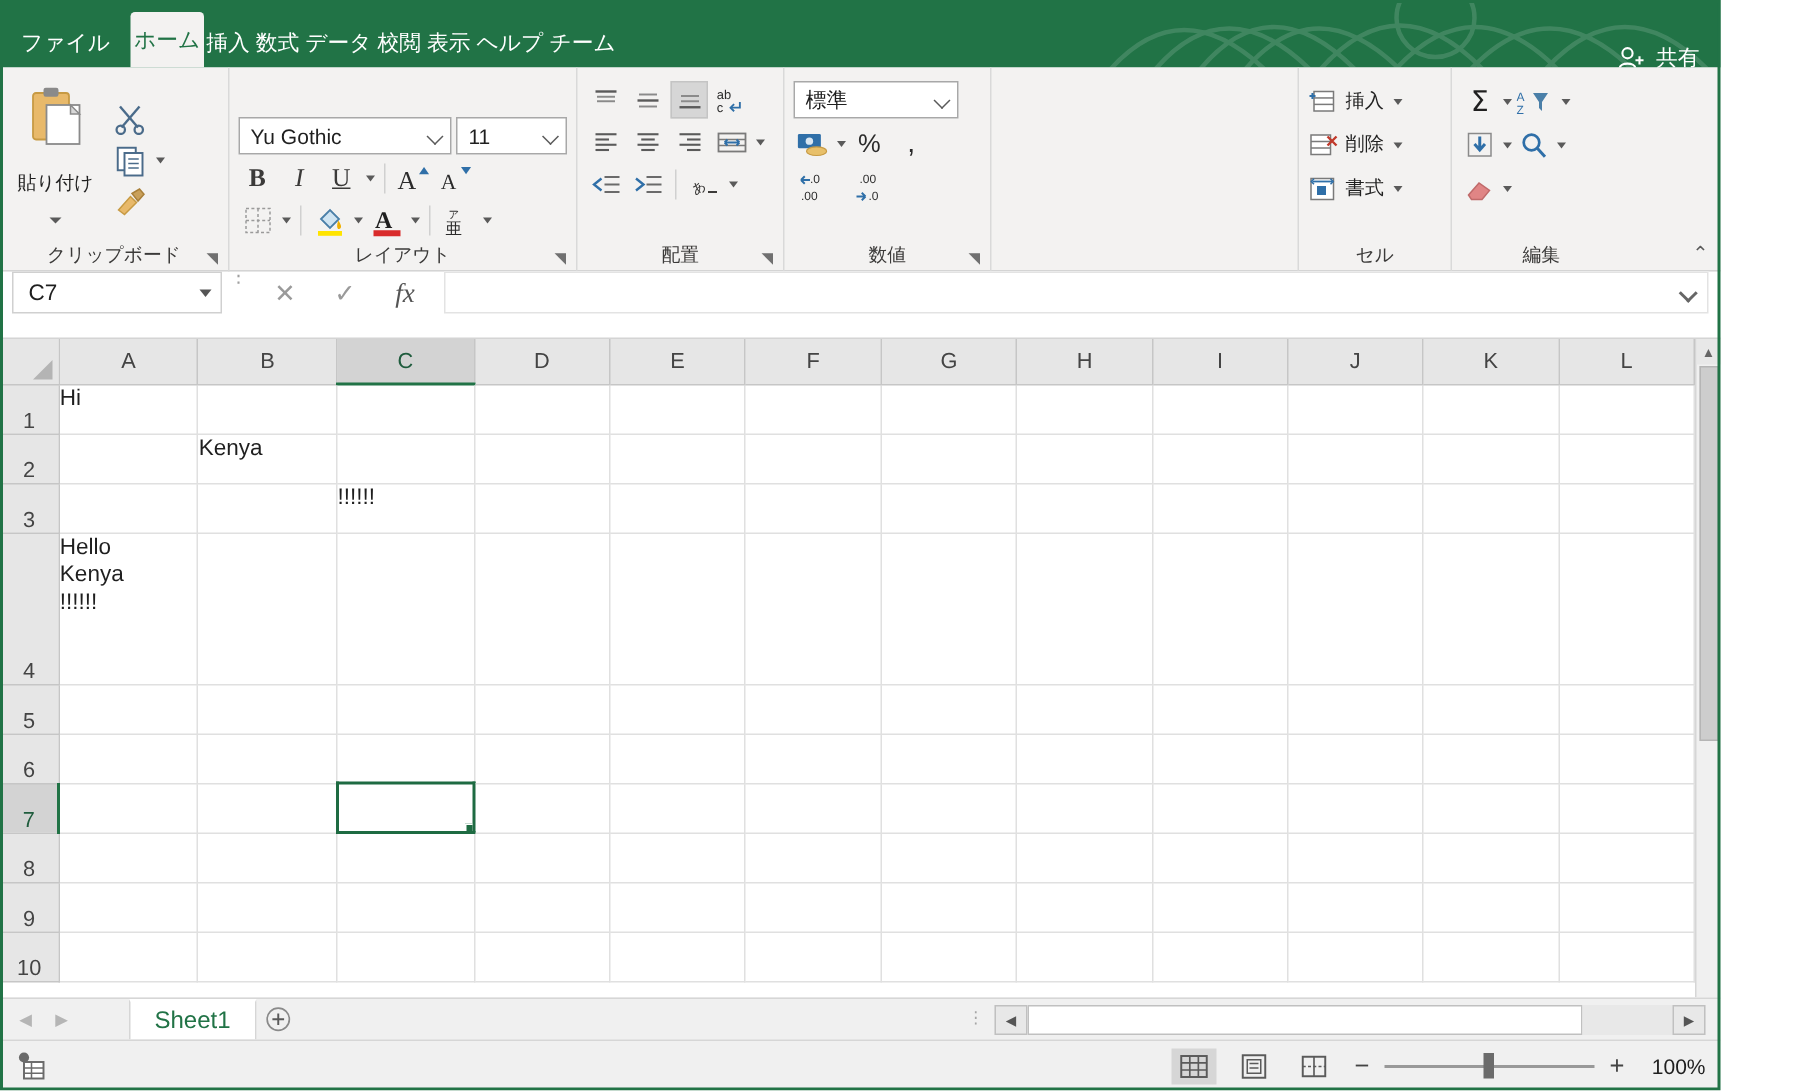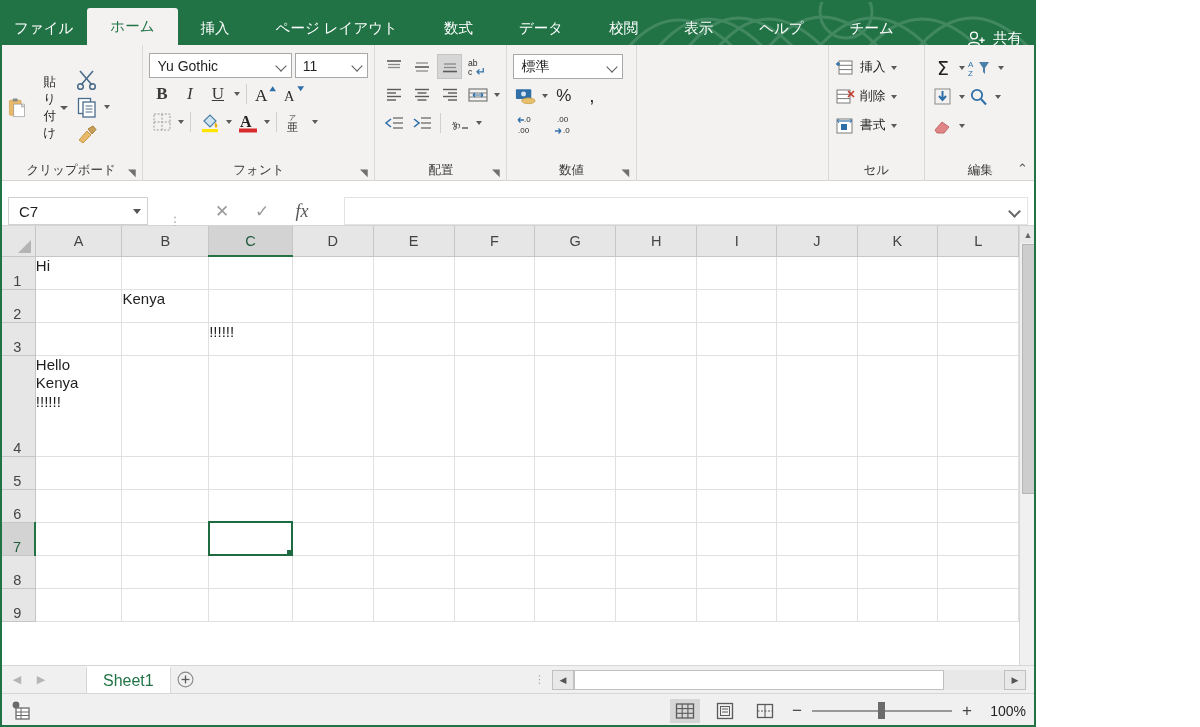--- a/index.html
+++ b/index.html
@@ -1,34 +1,34 @@
 <!DOCTYPE html>
 <html><head>
 <meta charset="utf-8">
 <style>
   * { box-sizing: border-box; margin: 0; padding: 0; }
   html, body {
     width: 1200px; height: 727px;
     font-family: "Liberation Sans", sans-serif;
     overflow: hidden; background: #fff;
   }
-  #app { width: 1036px; height: 727px; position: relative; display: flex; flex-direction: column; }
+  #app { width: 1147px; height: 727px; position: relative; display: flex; flex-direction: column; }
 
   
   .tabbar {
     height: 45px; background: #217346; position: relative;
     display: flex; align-items: flex-end; flex: 0 0 45px;
     overflow: hidden;
   }
   .tabbar .deco {
     position: absolute; right: 0; top: 0; width: 420px; height: 45px;
     opacity: .14; pointer-events: none;
   }
   .tab {
-    height: 34px; padding: 0 23px; display: flex; align-items: center;
+    height: 34px; padding: 0 2px; display: flex; align-items: center;
     color: #fff; font-size: 14.5px; white-space: nowrap; cursor: default;
     position: relative; z-index: 2;
   }
   .tab.file { padding: 0 14px; }
   .tab.active {
     background: #f3f2f1; color: #217346; border-radius: 3px 3px 0 0;
     height: 37px; align-items: center;
   }
   .tab-right {
     position: absolute; right: 0; top: 16px; height: 45px;
@@ -56,33 +56,33 @@
     display: flex; align-items: center; justify-content: center; position: relative;
   }
   .dlg {
     position: absolute; right: 5px; bottom: 3px; width: 11px; height: 11px;
     font-size: 10px; color: #707070; line-height: 11px;
   }
 
   
   .g-clip { width: 152px; }
   .paste-btn {
-    width: 62px; display: flex; flex-direction: row; align-items: center;
-    justify-content: flex-start; padding-top: 6px; gap: 4px; cursor: default; text-align: right;
+    width: 62px; display: flex; flex-direction: column; align-items: center;
+    justify-content: flex-start; padding-top: 6px; gap: 14px; cursor: default; text-align: right;
   }
   .paste-label { font-size: 12.5px; color: #1f1f1f; }
   .caret-dn { width: 0; height: 0; border-left: 4px solid transparent;
               border-right: 4px solid transparent; border-top: 4px solid #5a5a5a; }
   .clip-small { display: flex; flex-direction: column; justify-content: center;
                 gap: 4px; padding-left: 8px; padding-top: 4px; }
   .clip-row { display: flex; align-items: center; gap: 5px; height: 24px; }
 
   
   .g-font { width: 232px; }
-  .font-rows { display: flex; flex-direction: column; gap: 3px; padding-top: 3px; width: 100%; }
+  .font-rows { display: flex; flex-direction: column; gap: 3px; padding-top: 3px; width: 100%; justify-content: flex-end; }
   .fr { display: flex; align-items: center; gap: 3px; }
   .combo {
     height: 25px; border: 1px solid #a8a8a8; background: #fff;
     display: flex; align-items: center; padding: 0 4px 0 7px;
     font-size: 14px; color: #1f1f1f; justify-content: space-between;
   }
   .combo .v { overflow: hidden; white-space: nowrap; }
   .combo-font { width: 143px; }
   .combo-size { width: 74px; }
   .chev { width: 10px; height: 10px; flex: 0 0 10px; position: relative; }
@@ -122,22 +122,22 @@
   
   .g-edit { width: 120px; }
   .ed-rows { display: flex; flex-direction: column; gap: 3px; padding-top: 5px; }
   .ed-row { display: flex; align-items: center; gap: 2px; height: 26px; }
   .ribbon-collapse {
     position: absolute; right: 8px; bottom: 4px; font-size: 13px; color: #5a5a5a;
   }
 
   
   .fbar {
-    height: 45px; flex: 0 0 45px; background: #fff; display: flex; align-items: flex-end;
-    padding: 0 8px; gap: 16px; border-bottom: 1px solid #d4d4d4;
+    height: 45px; flex: 0 0 45px; background: #fff; display: flex; align-items: flex-start;
+    padding: 0 8px; gap: 0; border-bottom: 1px solid #d4d4d4;
   }
   .namebox {
     width: 140px; height: 28px; border: 1px solid #d0d0d0; background: #fff;
     display: flex; align-items: center; justify-content: space-between;
     padding: 0 6px 0 10px; font-size: 15px; color: #1f1f1f;
   }
   .namebox .mc { width: 0; height: 0; border-left: 4px solid transparent;
                  border-right: 4px solid transparent; border-top: 5px solid #555; }
   .dots3 { width: 22px; text-align: center; color: #a0a0a0; font-size: 13px; letter-spacing: 0; line-height: 6px;}
   .fx-group { display: flex; align-items: center; gap: 0; }
@@ -258,23 +258,20 @@
     <div class="tab file">
       <span>ファイル</span>
     </div>
     <div class="tab active">
       <span>ホーム</span>
     </div>
     <div class="tab">
       <span>挿入</span>
     </div>
     <div class="tab">
-      <span>ページ レイアウト</span>
-    </div>
-    <div class="tab">
       <span>数式</span>
     </div>
     <div class="tab">
       <span>データ</span>
     </div>
     <div class="tab">
       <span>校閲</span>
     </div>
     <div class="tab">
       <span>表示</span>
@@ -415,21 +412,21 @@
               <svg width="20" height="22" viewBox="0 0 20 22">
                 <text x="3" y="9" font-family="DejaVu Sans, sans-serif" font-size="7" fill="#2b2b2b">ア</text>
                 <text x="1" y="20" font-family="DejaVu Sans, sans-serif" font-size="11" fill="#2b2b2b">亜</text>
               </svg>
             </div>
             <span class="mini-caret"></span>
           </div>
         </div>
       </div>
       <div class="group-label">
-        <span>フォント</span>
+        <span>レイアウト</span>
         <span class="dlg">◥</span>
       </div>
     </div>
 
     <div class="group g-align">
       <div class="group-body">
         <div class="al-rows">
           <div class="fr">
             <div class="ico-btn">
               <svg width="20" height="18" viewBox="0 0 20 18">
@@ -852,20 +849,35 @@
                 <td class="cell"></td>
                 <td class="cell"></td>
                 <td class="cell"></td>
                 <td class="cell"></td>
                 <td class="cell"></td>
                 <td class="cell"></td>
                 <td class="cell"></td>
                 <td class="cell"></td>
                 <td class="cell"></td>
               </tr>
+              <tr style="height: 33px;">
+                <td class="rowh">10</td>
+                <td class="cell"></td>
+                <td class="cell"></td>
+                <td class="cell"></td>
+                <td class="cell"></td>
+                <td class="cell"></td>
+                <td class="cell"></td>
+                <td class="cell"></td>
+                <td class="cell"></td>
+                <td class="cell"></td>
+                <td class="cell"></td>
+                <td class="cell"></td>
+                <td class="cell"></td>
+              </tr>
             </tbody>
         </table>
       </div>
       <div class="vscroll">
         <div class="vs-arrow">▲</div>
         <div class="vs-thumb" style="height:250px"></div>
       </div>
     </div>
 
     <div class="hscrollrow">

